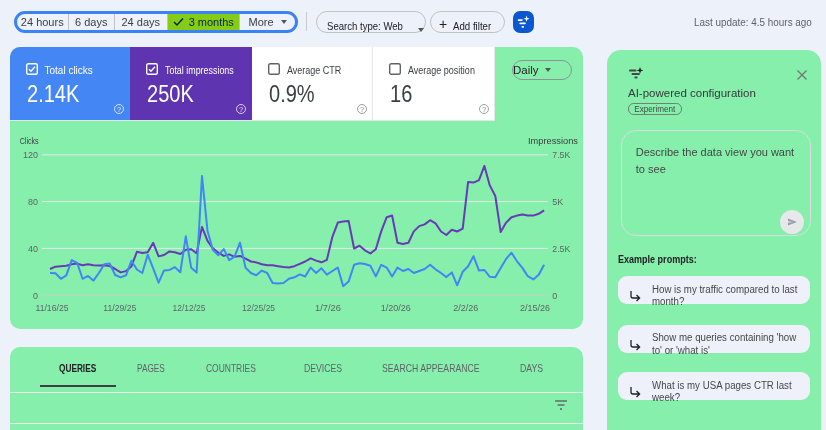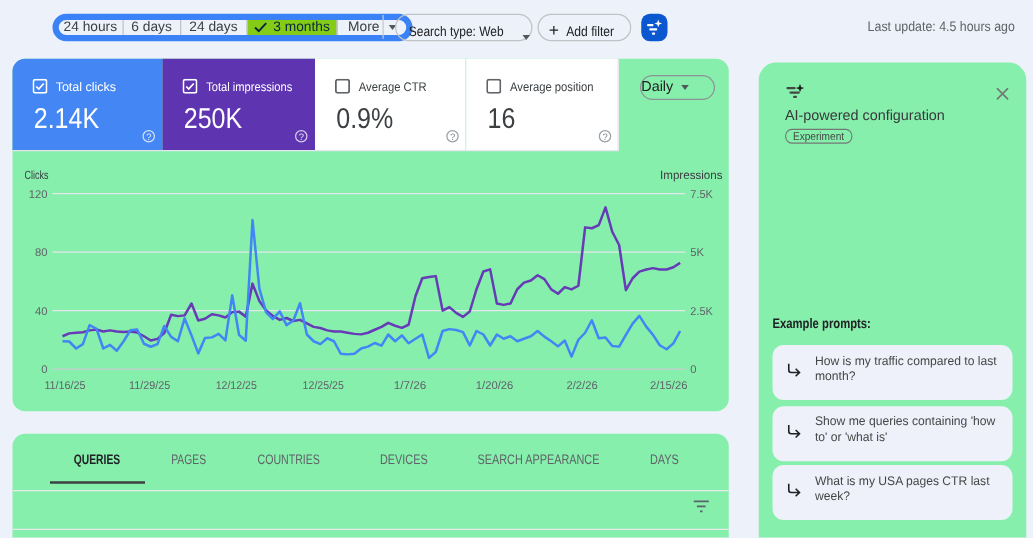--- a/index.html
+++ b/index.html
@@ -1,21 +1,21 @@
 <!DOCTYPE html>
 <html><head>
 <meta charset="utf-8">
 <style>
 * { margin:0; padding:0; box-sizing:border-box; }
 html,body { width:826px; height:430px; overflow:hidden; }
 body { background:#EDF1FA; font-family:"Liberation Sans",sans-serif; position:relative; }
 .abs { position:absolute; }
 
 
-.seg { position:absolute; left:14px; top:10.5px; height:22px; display:flex; border:5px solid #3b82f6; border-radius:11px; overflow:hidden;margin-left:28px; }
+.seg { position:absolute; left:14px; top:10.5px; height:22px; display:flex; border:3px solid #3b82f6; border-radius:11px; overflow:hidden; }
 .seg > div { display:flex; align-items:center; justify-content:center; font-size:11px; color:#3C4043; border-right:1px solid #BFC3C6; white-space:nowrap; }
 .seg > div:last-child { border-right:none; }
 .seg .sel { background:#84cc16; color:#0A2540; font-weight:400; }
 .caret { width:0; height:0; border-left:3.6px solid transparent; border-right:3.6px solid transparent; border-top:4px solid #52575C; display:inline-block; margin-left:7px; }
 .vdiv { position:absolute; left:306px; top:12px; height:19px; width:1px; background:#C6CAD0; }
 .pill { position:absolute; top:10.5px; height:22px; border:1px solid #BFC3C6; border-radius:11px; display:flex; align-items:flex-end; font-size:11px; color:#202124; padding:0 10px; white-space:nowrap; box-sizing:border-box; }
 .lastupd { position:absolute; top:15.5px; right:14.5px; font-size:11px; color:#5F6368; transform:scaleX(0.9); transform-origin:right center; white-space:nowrap; }
 
 
 .card { position:absolute; background:#86efac; border-radius:10px; }
@@ -23,21 +23,21 @@
 .tile { position:absolute; top:0; height:73px; } 
 .bignum { position:absolute; left:17px; top:34px; font-size:23px; white-space:nowrap; transform:scaleX(0.87); transform-origin:left center; }
 .qmark { position:absolute; width:10px; height:10px; border-radius:50%; font-size:7.5px; line-height:9px; text-align:center; }
 
 
 #tabcard { left:10px; top:347px; width:573px; height:100px; }
 .tab { font-size:11px; color:#5F6368; font-weight:400; transform-origin:left center; white-space:nowrap; }
 
 
 #sidecard { left:606.5px; top:50px; width:214.5px; height:395px; border-radius:14px; }
-.chip { position:absolute; left:11.8px; width:191.5px; height:44px; background:#EFF1FA; border-radius:9px;padding-left:28px; }
+.chip { position:absolute; left:11.8px; width:191.5px; height:28px; background:#EFF1FA; border-radius:9px;padding-left:28px; }
 .chiptext { position:absolute; left:33.5px; top:7.5px; width:154px; font-size:10px; line-height:12.5px; color:#444746; transform:scaleX(0.97); transform-origin:left top; }
 </style>
 </head>
 <body>
 
 <div class="seg">
   <div style="width:51.5px">24 hours</div>
     <div style="width:46.5px">6 days</div>
     <div style="width:52.5px">24 days</div>
   <div class="sel" style="width:72.5px"><svg width="11" height="10" viewBox="0 0 11 10" style="margin-right:5px">
@@ -169,20 +169,28 @@
     <path d="M11 0 L11.9 2.5 L14.4 3.4 L11.9 4.3 L11 6.8 L10.1 4.3 L7.6 3.4 L10.1 2.5 Z" fill="#202124"></path>
     <rect x="2.5" y="6.1" width="8.4" height="1.8" rx="0.9"></rect>
     <rect x="5.4" y="9.6" width="3.2" height="1.8" rx="0.9"></rect>
   </g>
     </svg>
   <svg class="abs" style="left:190.5px; top:19.5px;" width="10" height="10" viewBox="0 0 10 10">
       <path d="M0.5 0.5 L9.5 9.5 M9.5 0.5 L0.5 9.5" stroke="#757575" stroke-width="1.3"></path>
     </svg>
   <div class="abs" style="left:21.5px; top:36.5px; font-size:11.5px; color:#37393B; transform:scaleX(1.0); transform-origin:left center; white-space:nowrap;">AI-powered configuration</div>
   <div class="abs" style="left:21.5px; top:53px; height:12px; border:1px solid #747775; border-radius:6.5px; display:flex; align-items:center; padding:0 6px; font-size:9px; color:#444746; transform:scaleX(0.9); transform-origin:left center;">Experiment</div>
+  <div class="abs" style="left:14px; top:80px; width:190px; height:105.5px; border:1px solid #DADCE0; border-radius:15px;">
+    <div class="abs" style="left:14.3px; top:13px; width:163px; font-size:11px; line-height:17px; color:#444746;">Describe the data view you want to see</div>
+    <div class="abs" style="left:158.6px; top:79px; width:24px; height:24px; border-radius:50%; background:#E7E8EA;">
+      <svg width="24" height="24" viewBox="0 0 24 24">
+          <path d="M8 8.5 L17 12 L8 15.5 L8 12.8 L13 12 L8 11.2 Z" fill="#9AA0A6"></path>
+        </svg>
+    </div>
+  </div>
   <div class="abs" style="left:11.8px; top:203px; font-size:11px; font-weight:700; color:#202124; transform:scaleX(0.82); transform-origin:left center; white-space:nowrap;">Example prompts:</div>
   <div class="chip" style="top:226px;">
     <svg class="abs" style="left:11.4px; top:14px;" width="12" height="12" viewBox="0 0 12 12">
         <path d="M1 1 L1 6 Q1 8 3 8 L9 8 M6.5 5 L9.6 8 L6.5 11" fill="none" stroke="#202124" stroke-width="1.3"></path>
       </svg>
     <div class="chiptext">How is my traffic compared to last month?</div>
   </div>
   <div class="chip" style="top:274.5px;">
     <svg class="abs" style="left:11.4px; top:14px;" width="12" height="12" viewBox="0 0 12 12">
         <path d="M1 1 L1 6 Q1 8 3 8 L9 8 M6.5 5 L9.6 8 L6.5 11" fill="none" stroke="#202124" stroke-width="1.3"></path>

